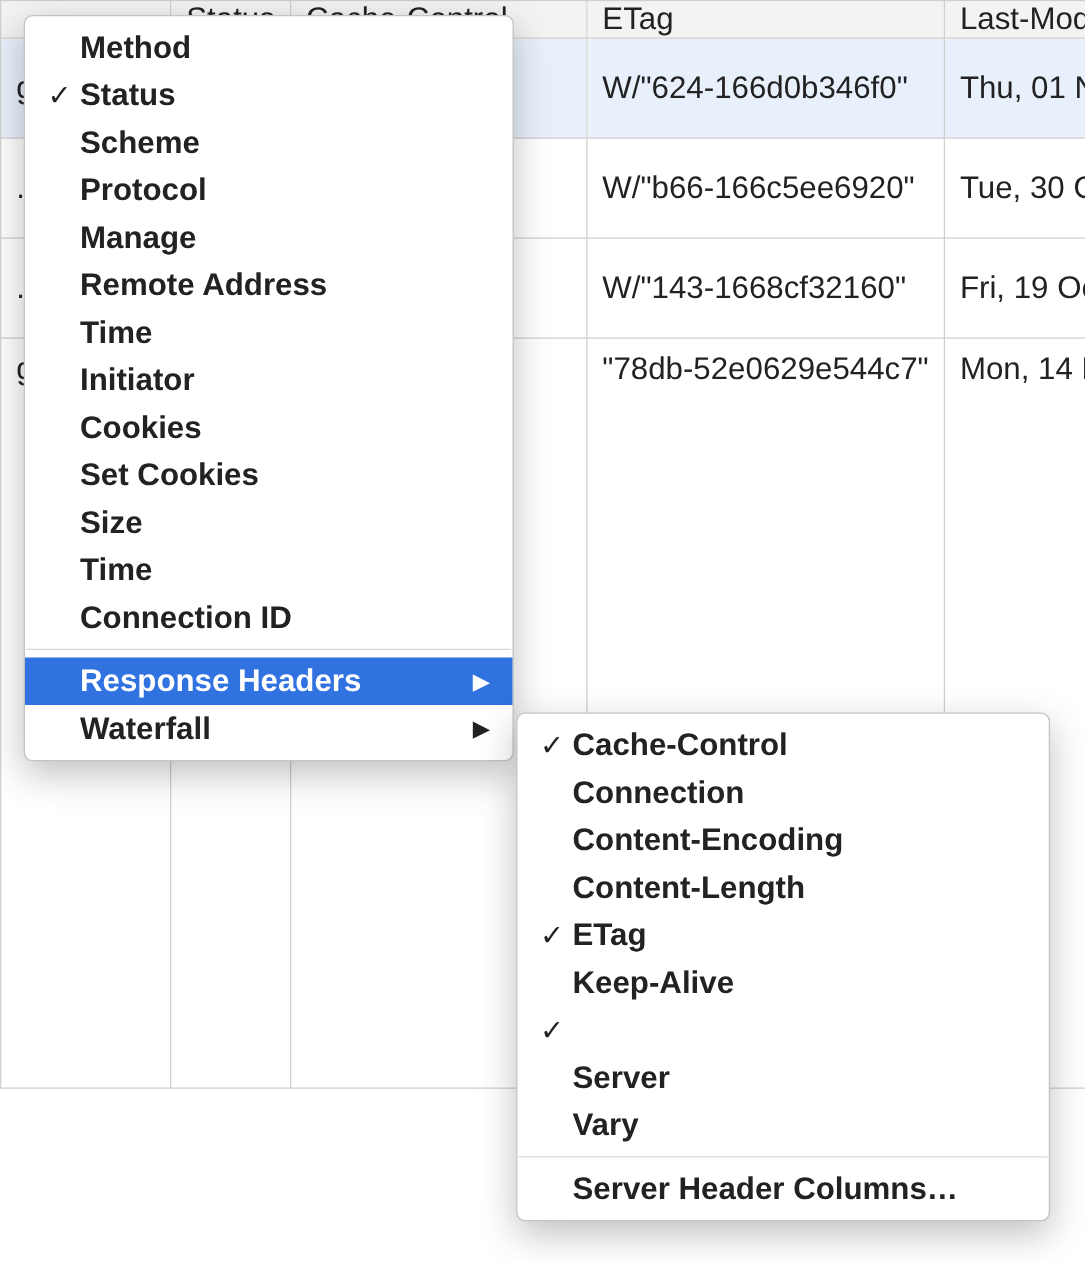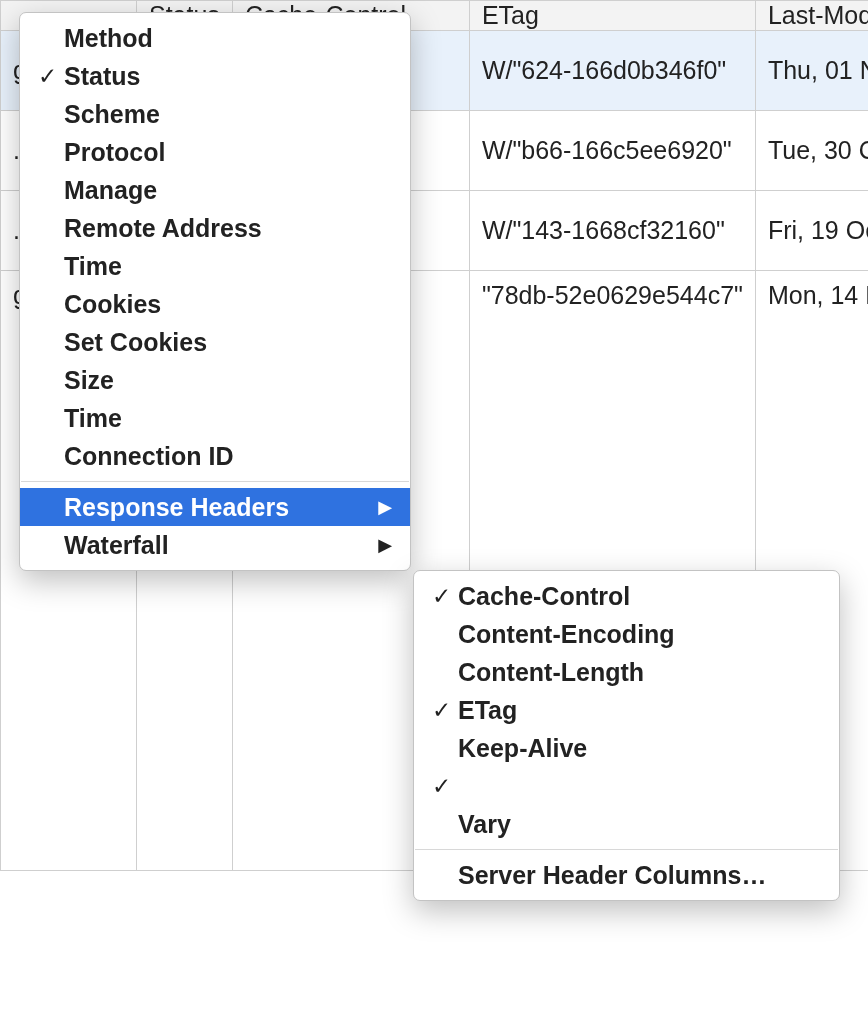--- a/index.html
+++ b/index.html
@@ -175,20 +175,25 @@
       <span class="label">Remote Address</span>
       <span class="arrow"></span>
     </div>
     <div class="item">
       <span class="check"></span>
       <span class="label">Time</span>
       <span class="arrow"></span>
     </div>
     <div class="item">
       <span class="check"></span>
+      <span class="label">Initiator</span>
+      <span class="arrow"></span>
+    </div>
+    <div class="item">
+      <span class="check"></span>
       <span class="label">Cookies</span>
       <span class="arrow"></span>
     </div>
     <div class="item">
       <span class="check"></span>
       <span class="label">Set Cookies</span>
       <span class="arrow"></span>
     </div>
     <div class="item">
       <span class="check"></span>
@@ -218,39 +223,47 @@
     </div>
   </div>
 
 <div id="menu-sub" class="menu">
     <div class="item">
       <span class="check">✓</span>
       <span class="label">Cache-Control</span>
     </div>
     <div class="item">
       <span class="check"></span>
+      <span class="label">Connection</span>
+    </div>
+    <div class="item">
+      <span class="check"></span>
       <span class="label">Content-Encoding</span>
     </div>
     <div class="item">
       <span class="check"></span>
       <span class="label">Content-Length</span>
     </div>
     <div class="item">
       <span class="check">✓</span>
       <span class="label">ETag</span>
     </div>
     <div class="item">
       <span class="check"></span>
       <span class="label">Keep-Alive</span>
     </div>
     <div class="item">
       <span class="check">✓</span>
     </div>
     <div class="item">
       <span class="check"></span>
+      <span class="label">Server</span>
+    </div>
+    <div class="item">
+      <span class="check"></span>
       <span class="label">Vary</span>
     </div>
     <div class="sep"></div>
     <div class="item">
       <span class="check"></span>
       <span class="label">Server Header Columns…</span>
     </div>
   </div>
 
 </body></html>

